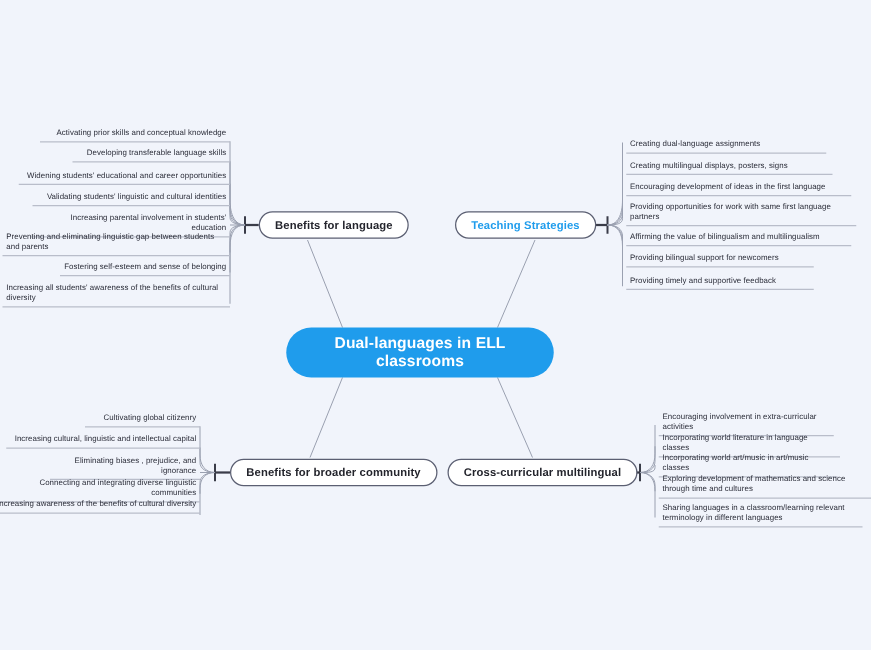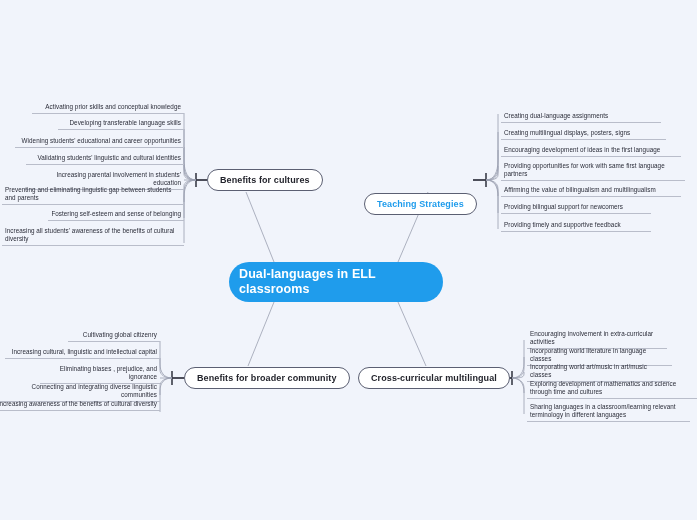--- a/index.html
+++ b/index.html
@@ -18,20 +18,21 @@
     position:absolute;
     left:229px;top:262px;
     width:214px;height:40px;
     background:#1f9cec;
     border-radius:20px;
     color:#ffffff;
     font-size:12.5px;
     font-weight:bold;
     line-height:15px;
     display:flex;align-items:center;justify-content:center;
+    text-align:center;
     letter-spacing:.1px;
     box-sizing:border-box;
     padding:0 10px;
   }
 
   
   .branch{
     position:absolute;
     height:22px;
     background:#ffffff;
@@ -39,21 +40,21 @@
     border-radius:11px;
     display:flex;align-items:center;justify-content:center;
     font-size:9px;
     font-weight:bold;
     color:#23242c;
     white-space:nowrap;
     box-sizing:border-box;
     padding:0 12px;
     letter-spacing:.1px;
   }
-  .branch.accent{color:#1f9cec;margin-top:24px;}
+  .branch.accent{color:#1f9cec;}
 
   
   .leaf{
     position:absolute;
     font-size:6.3px;
     color:#2a2c38;
     line-height:8px;
     border-bottom:1px solid #b9bdca;
     box-sizing:border-box;
     padding:0 3px 2px 3px;
@@ -108,21 +109,21 @@
     <path d="M512,371 L512,385" stroke="#3a3c48" stroke-width="1.6" fill="none"></path>
     <path d="M512,378 C520,378 524,372 524,363 L524,340" stroke="#9aa0b0" stroke-width="0.8" fill="none"></path>
     <path d="M512,378 C519,378 524,375 524,369 L524,357" stroke="#9aa0b0" stroke-width="0.8" fill="none"></path>
     <path d="M512,378 C519,378 524,378 524,374 L524,372" stroke="#9aa0b0" stroke-width="0.8" fill="none"></path>
     <path d="M512,378 C519,378 524,382 524,388 L524,393" stroke="#9aa0b0" stroke-width="0.8" fill="none"></path>
     <path d="M512,378 C520,378 524,384 524,392 L524,414" stroke="#9aa0b0" stroke-width="0.8" fill="none"></path>
   </svg>
 
   <div class="central">Dual-languages in ELL classrooms</div>
 
-  <div class="branch" style="left:207px;top:169px;">Benefits for cultures</div>
+  <div class="branch" style="left:207px;top:169px;">Benefits for language</div>
 
   <div class="leaf left" style="left:32px;top:103px;width:152px;">Activating prior skills and conceptual knowledge</div>
   <div class="leaf left" style="left:58px;top:119px;width:126px;">Developing transferable language skills</div>
   <div class="leaf left" style="left:15px;top:137px;width:169px;">Widening students' educational and career opportunities</div>
   <div class="leaf left" style="left:26px;top:154px;width:158px;">Validating students' linguistic and cultural identities</div>
   <div class="leaf left" style="left:24px;top:171px;width:160px;">Increasing parental involvement in students' education</div>
   <div class="leaf leftfull" style="left:2px;top:186px;width:182px;">Preventing and eliminating linguistic gap between students and parents</div>
   <div class="leaf left" style="left:48px;top:210px;width:136px;">Fostering self-esteem and sense of belonging</div>
   <div class="leaf leftfull" style="left:2px;top:227px;width:182px;">Increasing all students' awareness of the benefits of cultural diversity</div>
 

